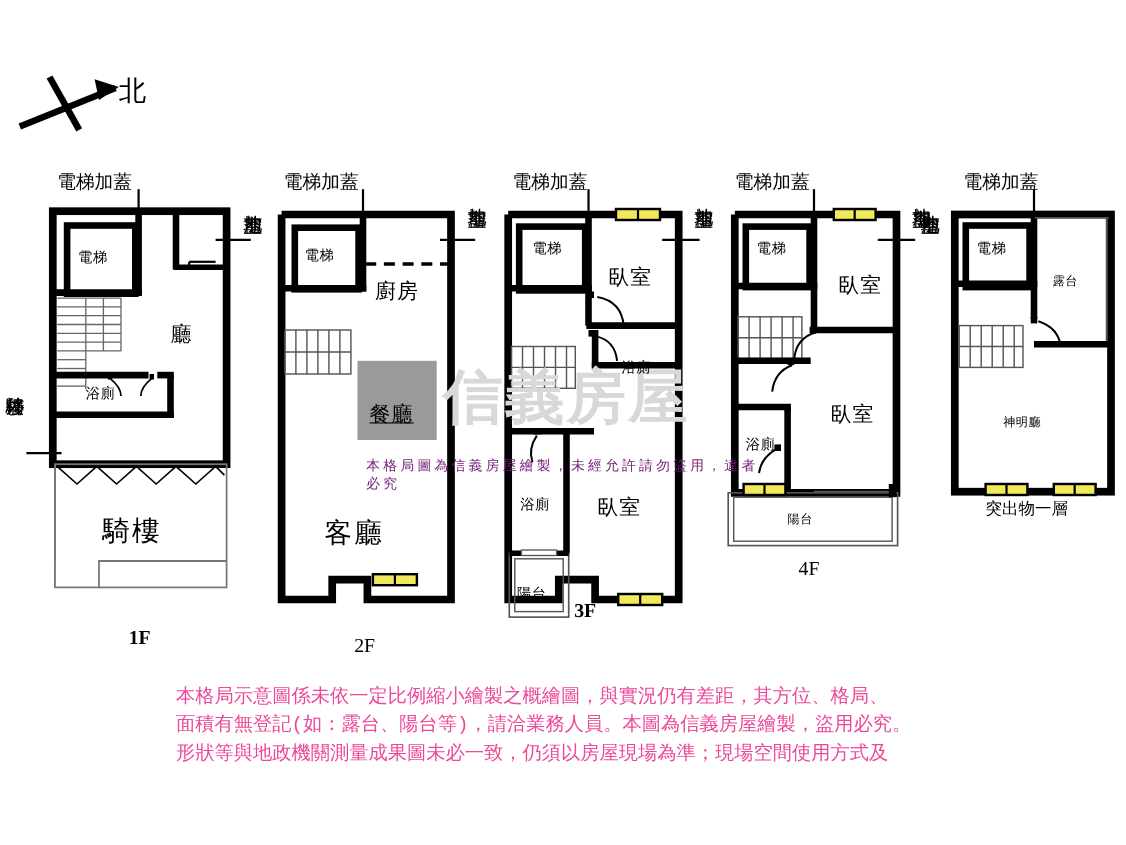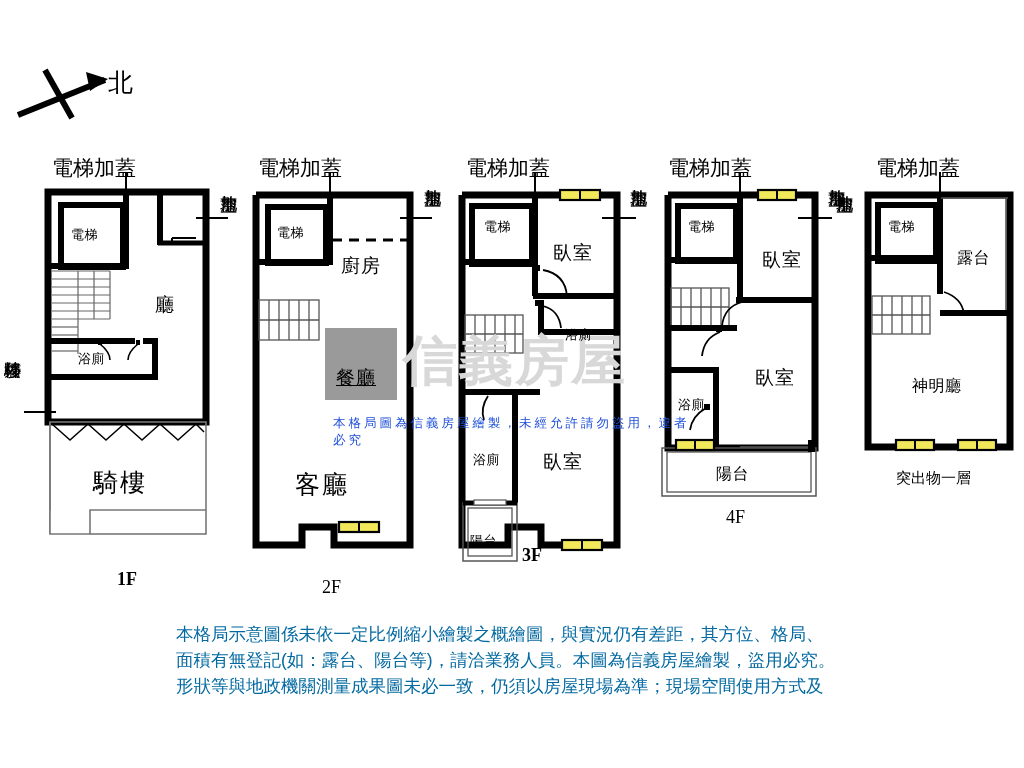--- a/index.html
+++ b/index.html
@@ -24,37 +24,36 @@
     line-height:1;
   }
   .lbl-v{
     writing-mode:vertical-rl;
     text-orientation:upright;
     white-space:nowrap;
     line-height:1.02;
   }
   .room{font-size:19px;letter-spacing:1px;}
   .room-sm{font-size:13px;letter-spacing:0.5px;}
-  .room-md{font-size:16px;letter-spacing:0.5px;}
-  .anno{font-size:21px;letter-spacing:0px;}
+  .room-md{font-size:11px;letter-spacing:0.5px;}
+  .anno{font-size:17px;letter-spacing:0px;}
   .anno-v{font-size:17px;}
   .floorlbl{font-size:18px;font-family:"Liberation Serif","DejaVu Serif",serif;}
   .bigroom{font-size:25px;letter-spacing:2px;}
   .northlbl{font-size:25px;}
-  .sublbl{font-size:14px;margin-top:16px;}
+  .sublbl{font-size:14px;}
 
   
   #footer{
     position:absolute;left:160px;top:622px;width:740px;
     font-size:17.5px;
     line-height:1.48;
-    color:#0369a1;
+    color:#ec4899;
     letter-spacing:0px;
-    font-family:Liberation Sans, sans-serif;
-    margin-left:16px;
+    font-family:Liberation Mono, monospace;
   }
   #footer div{white-space:nowrap;}
 
   
   #watermark{
     position:absolute;left:325px;top:333px;width:370px;height:100px;
     pointer-events:none;
   }
   #wm-text{
     position:absolute;left:0;top:-8px;
@@ -62,21 +61,21 @@
     letter-spacing:2px;
     font-weight:bold;
     font-family:"DejaVu Sans","Liberation Sans",sans-serif;
   }
   #wm-logo{
     position:absolute;left:0px;top:-5px;
     width:72px;height:72px;background:#9a9a9a;
   }
   #wm-sub{
     position:absolute;left:8px;top:82px;
-    font-size:12.5px;color:#1d4ed8;letter-spacing:3px;
+    font-size:12.5px;color:#701a75;letter-spacing:3px;
     font-family:"DejaVu Sans","Liberation Sans",sans-serif;
   }
 </style>
 </head>
 <body>
 
 <div id="stage">
 
   <svg class="plan" viewBox="0 0 1024 768">
 

